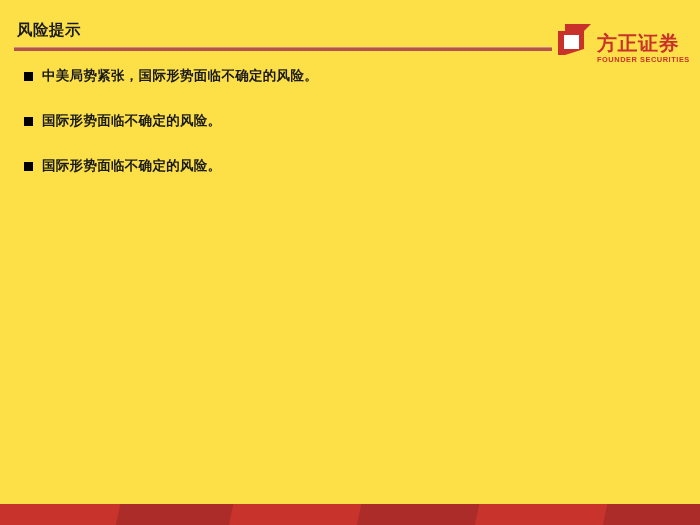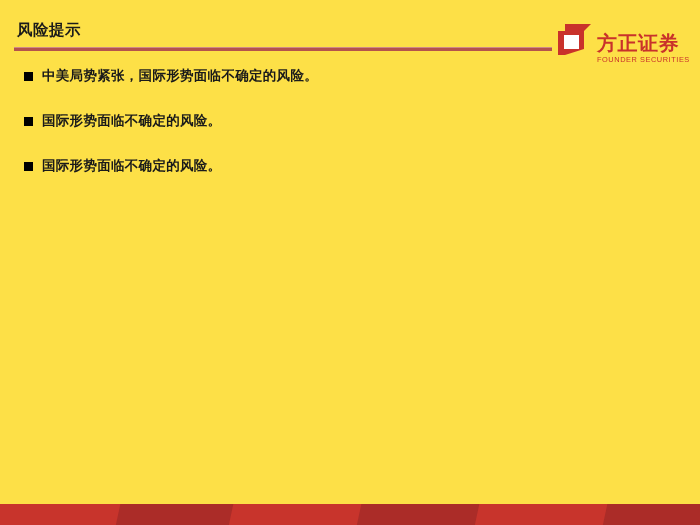--- a/index.html
+++ b/index.html
@@ -74,21 +74,21 @@
   #logo-cn {
     font-size: 20px;
     font-weight: bold;
     color: #c9322b;
     letter-spacing: 0.5px;
     line-height: 22px;
     white-space: nowrap;
   }
   #logo-en {
     font-size: 7.4px;
-    font-weight: normal;
+    font-weight: bold;
     color: #c9322b;
     letter-spacing: 0.55px;
     line-height: 10px;
     white-space: nowrap;
     margin-top: 1px;
   }
 
   
   #bullet-list {
     position: absolute;

